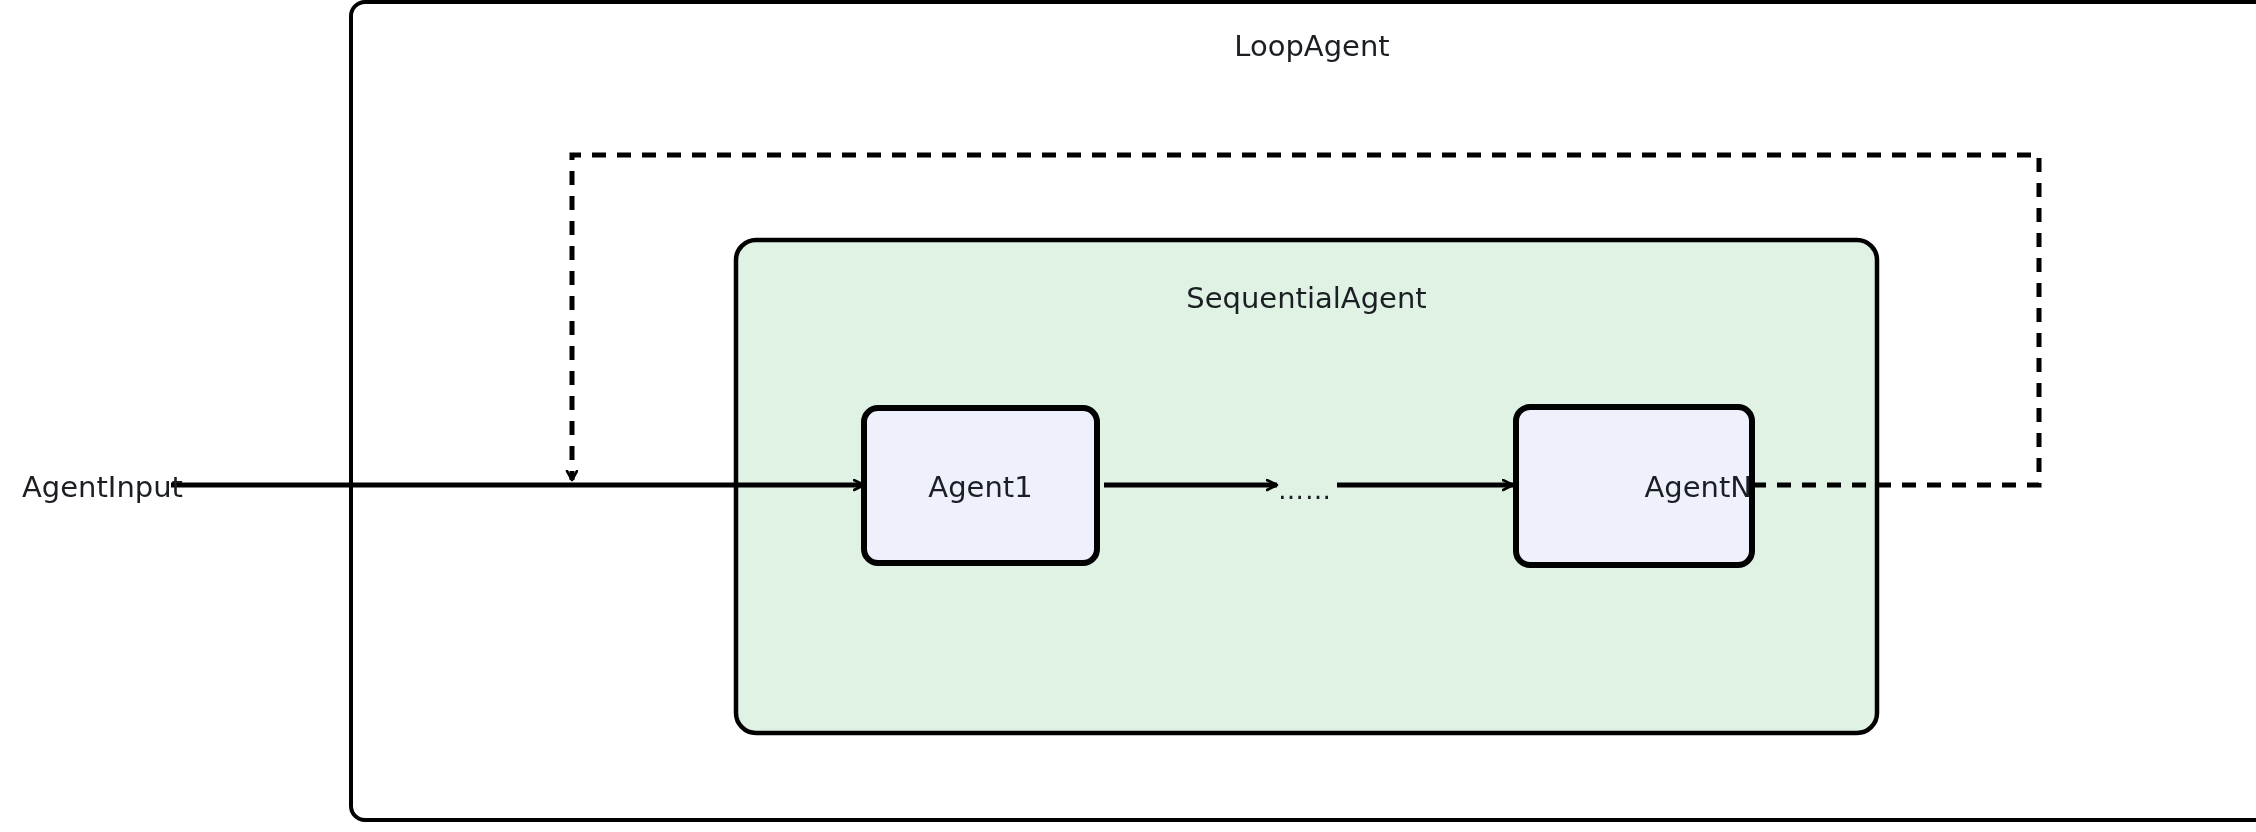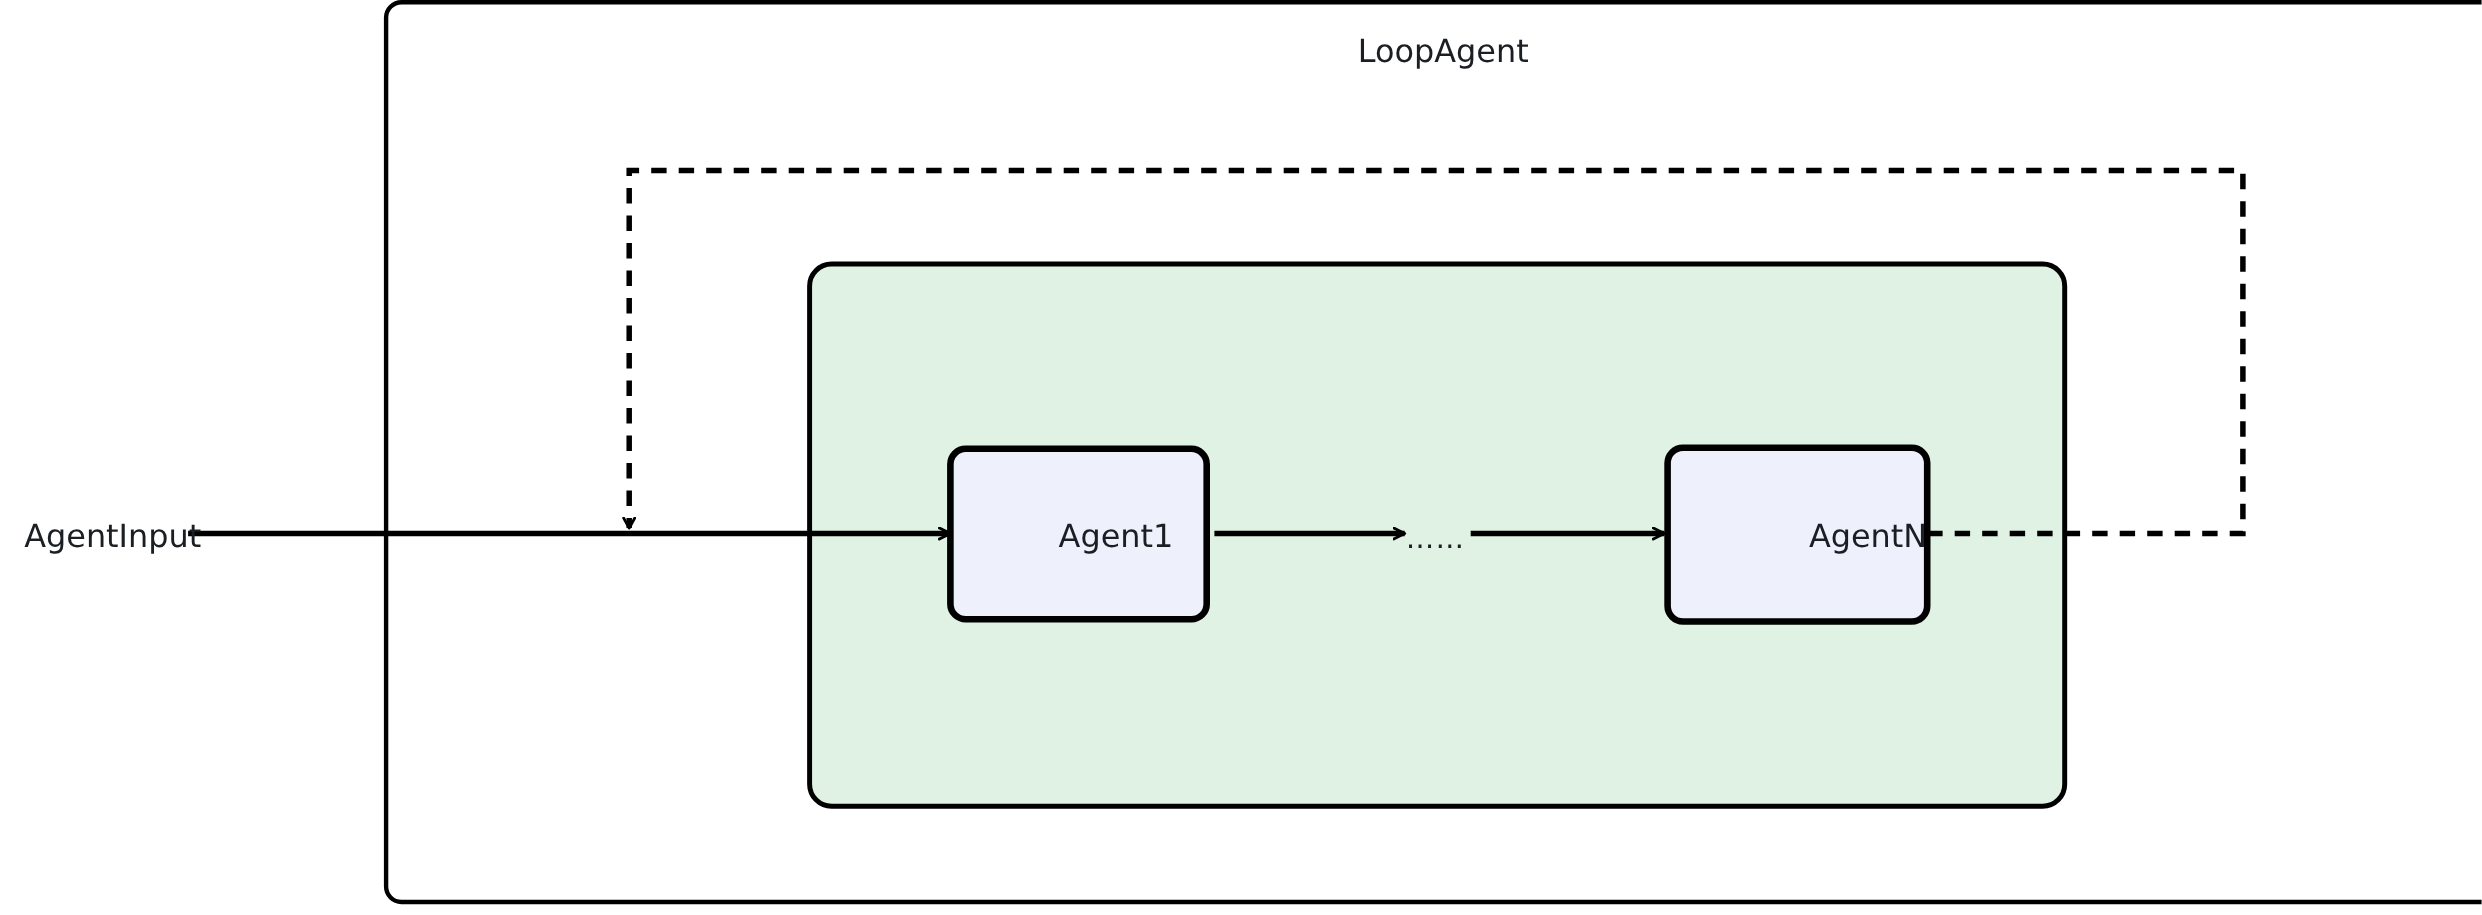--- a/index.html
+++ b/index.html
@@ -43,21 +43,21 @@
   }
   .label-loop span { position: relative; left: 165px; }
   .label-seq {
     left: 717px;
     width: 1141px;
     top: 284px;
     text-align: center;
     font-size: 29px;
   }
   .label-agent1 {
-    left: 879px;
+    left: 845px;
     width: 233px;
     top: 473px;
     text-align: center;
     font-size: 29px;
   }
   .label-agentn {
     left: 1497px;
     width: 236px;
     top: 473px;
     text-align: right;
@@ -105,20 +105,21 @@
 
     <line x1="1318" y1="485" x2="1494" y2="485" stroke="#000000" stroke-width="5" marker-end="url(#arrow-solid)"></line>
 
     <rect x="1497" y="407" width="236" height="158" rx="14" ry="14" fill="#eef1fc" stroke="#000000" stroke-width="6"></rect>
   </svg>
 
   <div class="node-label label-loop">
     <span>LoopAgent</span>
   </div>
 
+  <div class="node-label label-seq">SequentialAgent</div>
 
   <div class="node-label label-agent1">Agent1</div>
 
   <div class="node-label label-agentn">AgentN</div>
 
   <div class="node-label label-input">AgentInput</div>
 
   <div class="node-label label-ellipsis">……</div>
 
 </div>

